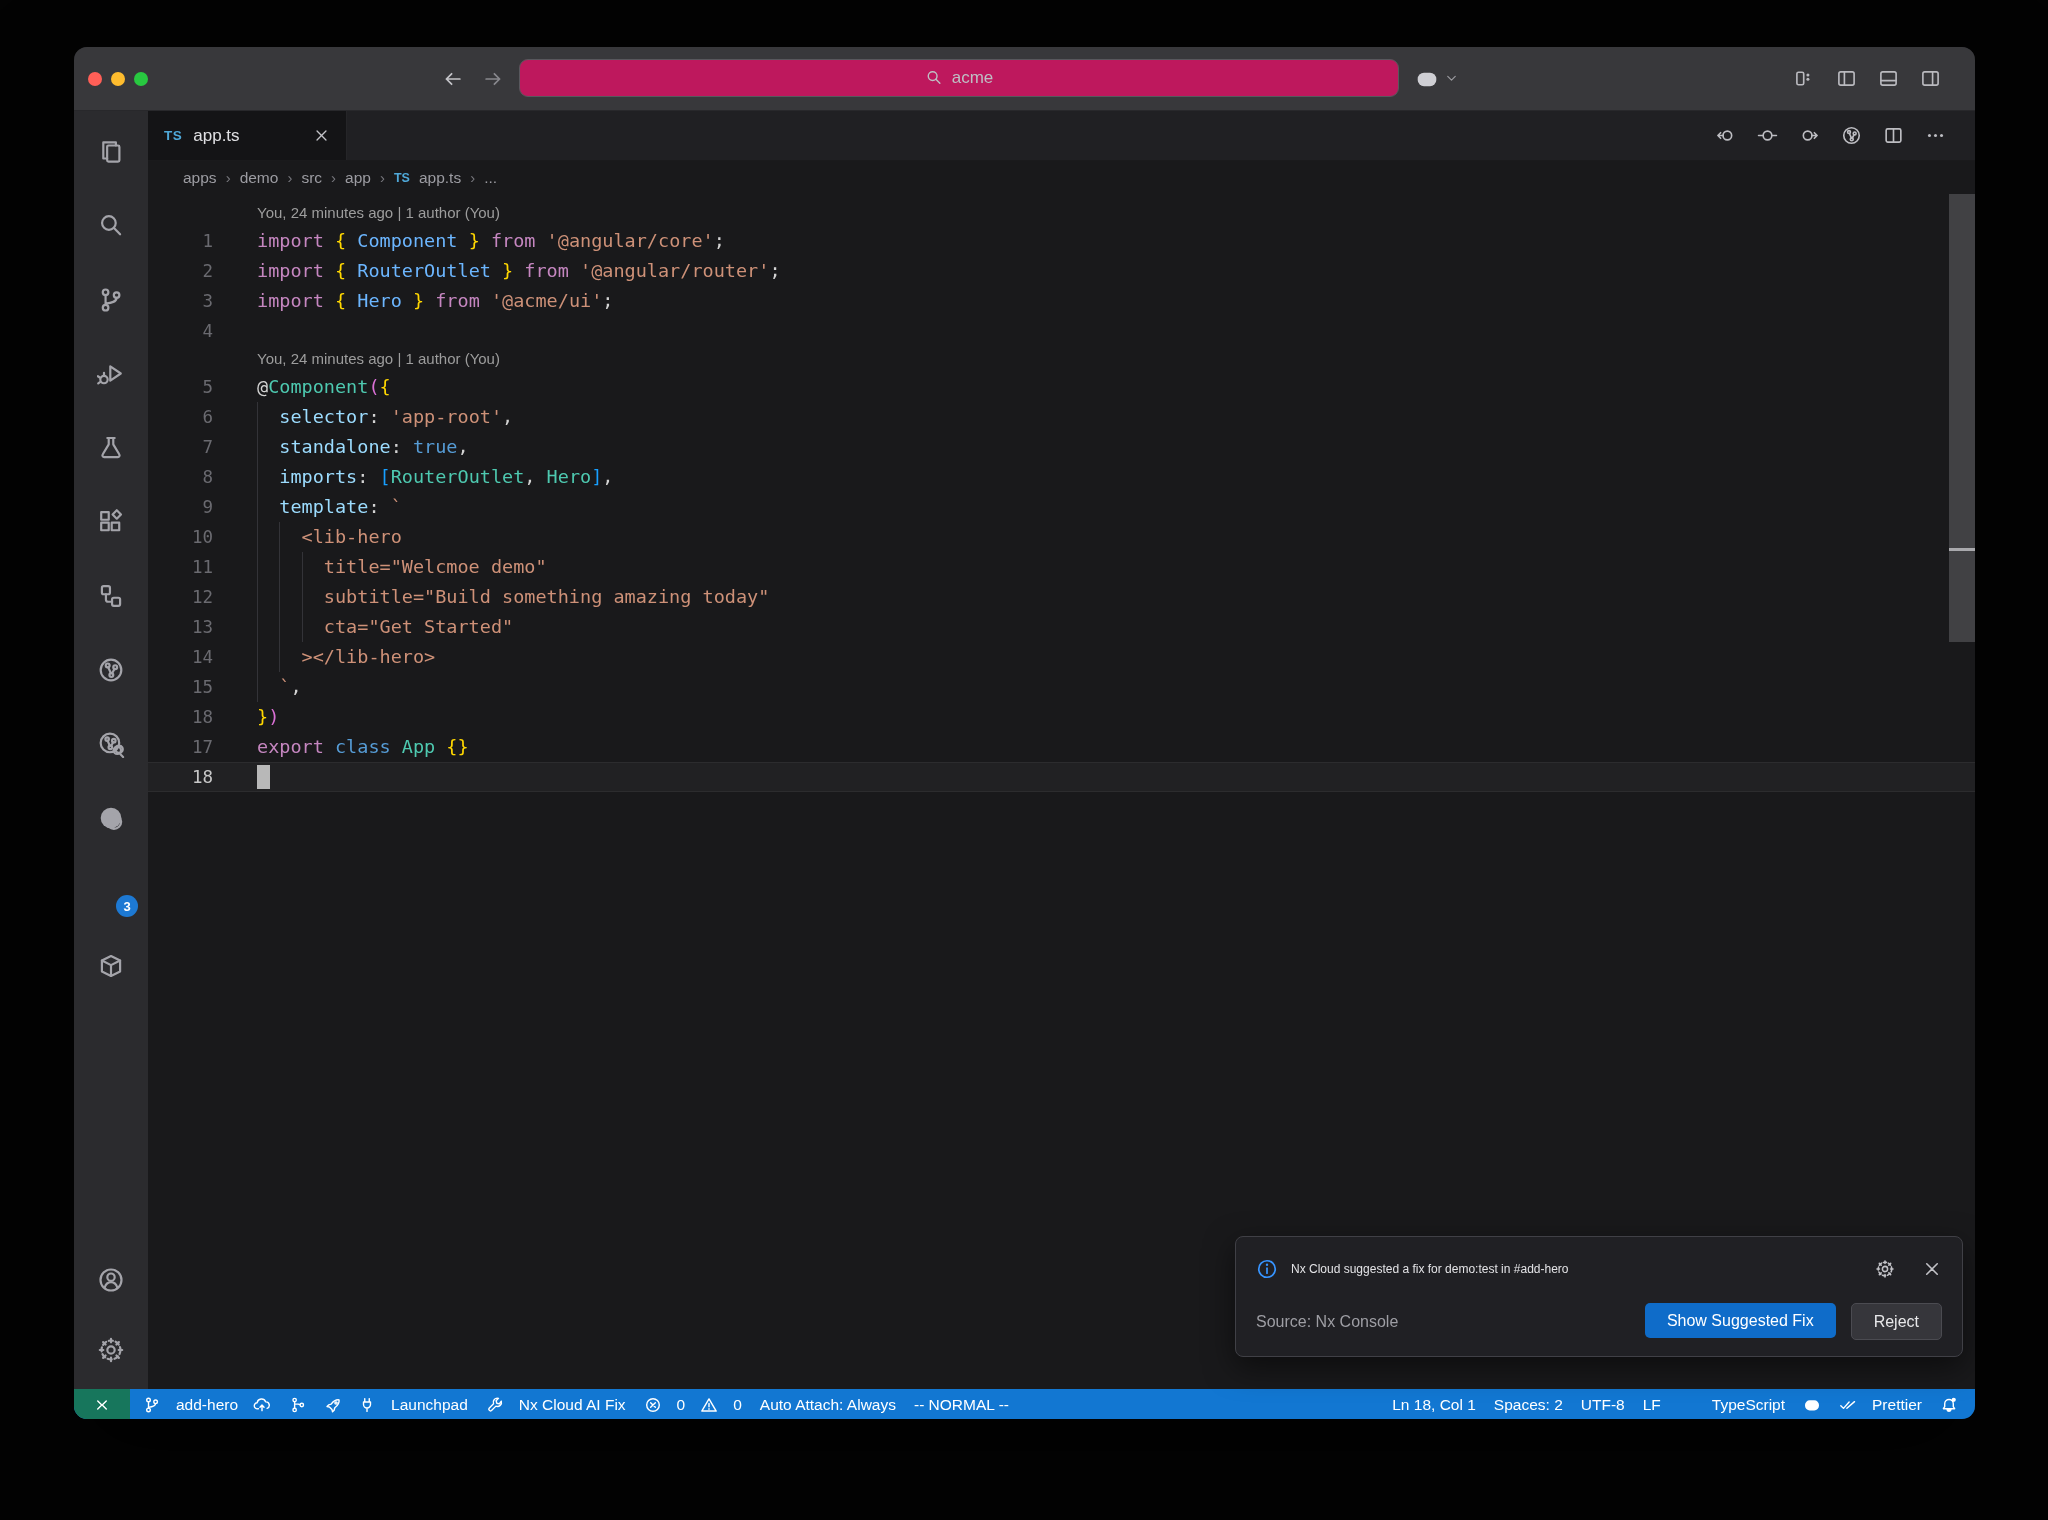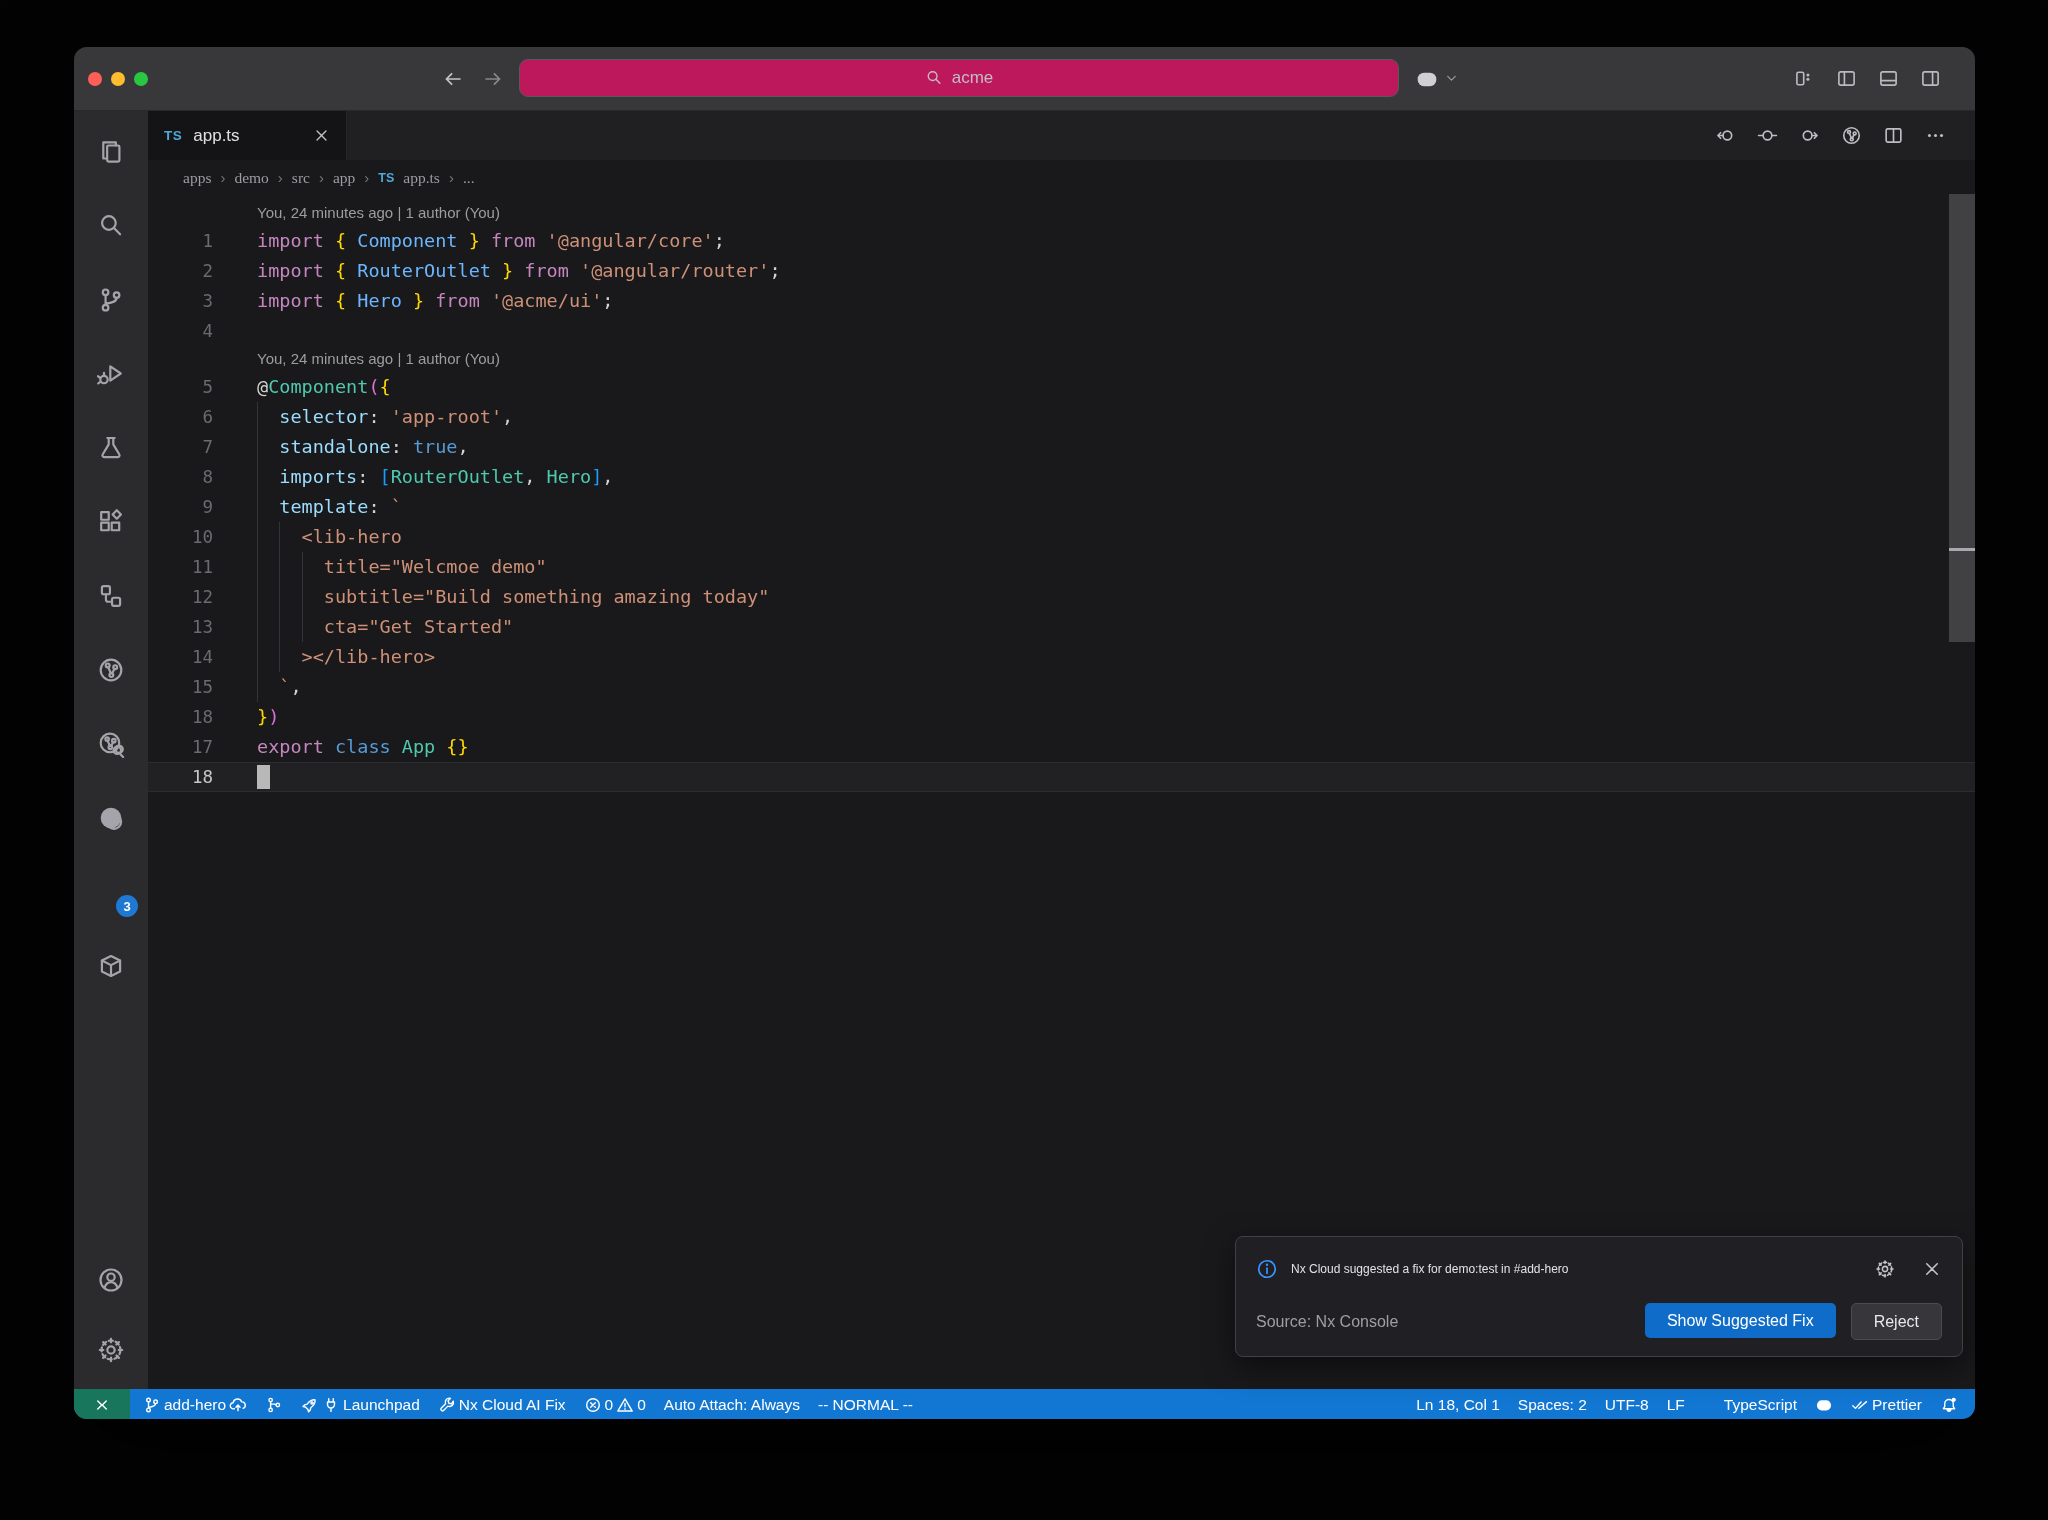--- a/index.html
+++ b/index.html
@@ -42,21 +42,21 @@
 
   .editor-col{flex:1;min-width:0;background:#19191b;display:flex;flex-direction:column;position:relative;}
   .tabbar{height:49px;background:#202023;display:flex;position:relative;border-bottom:1px solid #1a1a1c;}
   .tab{width:199px;height:49px;background:#141416;display:flex;align-items:center;gap:11px;padding:0 16px;box-sizing:border-box;
        border-right:1px solid #252528;color:#e0e0e3;font-size:17px;}
   .ts-glyph{color:var(--ts-icon,#4fa8d8);font-weight:700;font-size:13.5px;letter-spacing:.5px;}
   .tab-close{width:17px;height:17px;color:#c3c3c8;margin-left:auto;}
   .editor-actions{position:absolute;right:29px;top:0;height:49px;display:flex;align-items:center;gap:21px;color:#bdbdc2;}
   .editor-actions .icon{width:21px;height:21px;}
   .breadcrumbs{height:33px;display:flex;align-items:center;padding-left:35px;gap:9px;font-size:15.5px;color:#9c9ca2;}
-  .crumb{cursor:pointer;font-family:Liberation Serif, serif;}
+  .crumb{cursor:pointer;}
   .crumb-sep{color:#77777d;font-size:15px;}
   .crumb-ts{color:var(--ts-icon,#4fa8d8);font-weight:700;font-size:12.5px;}
 
   .editor{position:relative;flex:1;overflow:hidden;padding-top:6px;}
   .code-row,.lens-row{display:flex;align-items:flex-start;}
   .code-row{height:30px;}
   .lens-row{height:26px;}
   .ln{width:109px;box-sizing:border-box;padding-right:44px;text-align:right;color:#6a6a70;
       font:17.5px/30px "DejaVu Sans Mono",monospace;flex:none;}
   .lc{position:relative;white-space:pre;font:18.5px/30px "DejaVu Sans Mono",monospace;color:#d4d4d4;flex:1;}
@@ -71,21 +71,21 @@
   .tk-pu{color:#d4d4d4;} .tk-b1{color:var(--tok-b1,#FFD700);} .tk-b2{color:var(--tok-b2,#DA70D6);}
   .tk-b3{color:var(--tok-b3,#179FFF);} .tk-w{color:#d4d4d4;}
   .scrollbar{position:absolute;right:0;top:0;width:26px;height:100%;}
   .scroll-slider{position:absolute;right:0;top:0;width:26px;height:448px;background:rgba(121,121,126,.42);}
   .scroll-cursor-marker{position:absolute;right:0;top:354px;width:26px;height:3px;background:#a9a9ad;}
 
   
   .statusbar{height:31px;background:var(--statusbar,#1277d2);display:flex;justify-content:space-between;
              color:#fff;font-size:15.5px;overflow:hidden;}
   .sb-side{display:flex;align-items:stretch;}
-  .sb-item{display:flex;align-items:center;gap:3px;padding:0 9px;cursor:pointer;}
+  .sb-item{display:flex;align-items:center;gap:15px;padding:0 9px;cursor:pointer;}
   .sb-item .icon{width:18px;height:18px;}
   .sb-remote{background:var(--remote,#17765c);width:56px;justify-content:center;padding:0;margin-right:4px;}
   .sb-label{white-space:nowrap;}
   .sb-side.right{padding-right:8px;}
 
   
   .notification{position:absolute;right:12px;bottom:62px;width:728px;background:#202024;border:1px solid #404046;
                 border-radius:8px;box-shadow:0 10px 30px rgba(0,0,0,.5);padding:6px 20px 16px;box-sizing:border-box;}
   .ntf-header{display:flex;align-items:center;gap:13px;height:52px;}
   .ntf-info{width:22px;height:22px;color:var(--info,#3794ff);flex:none;}

